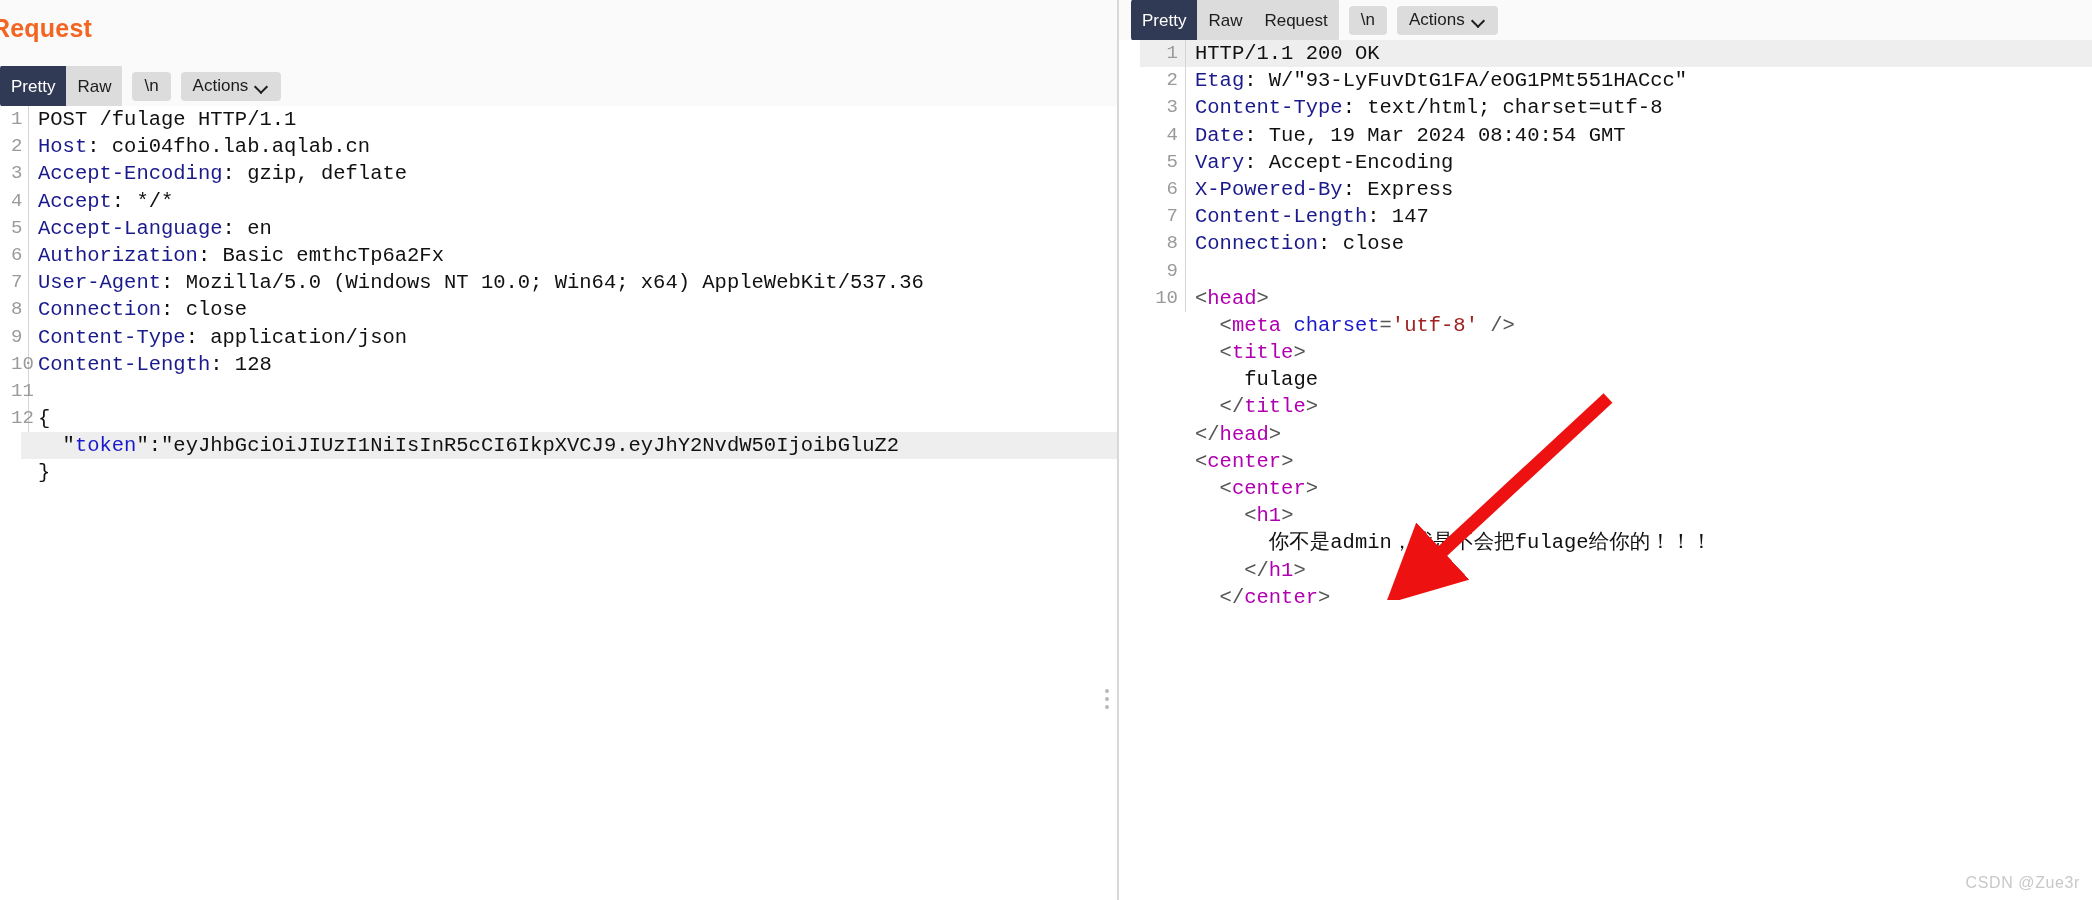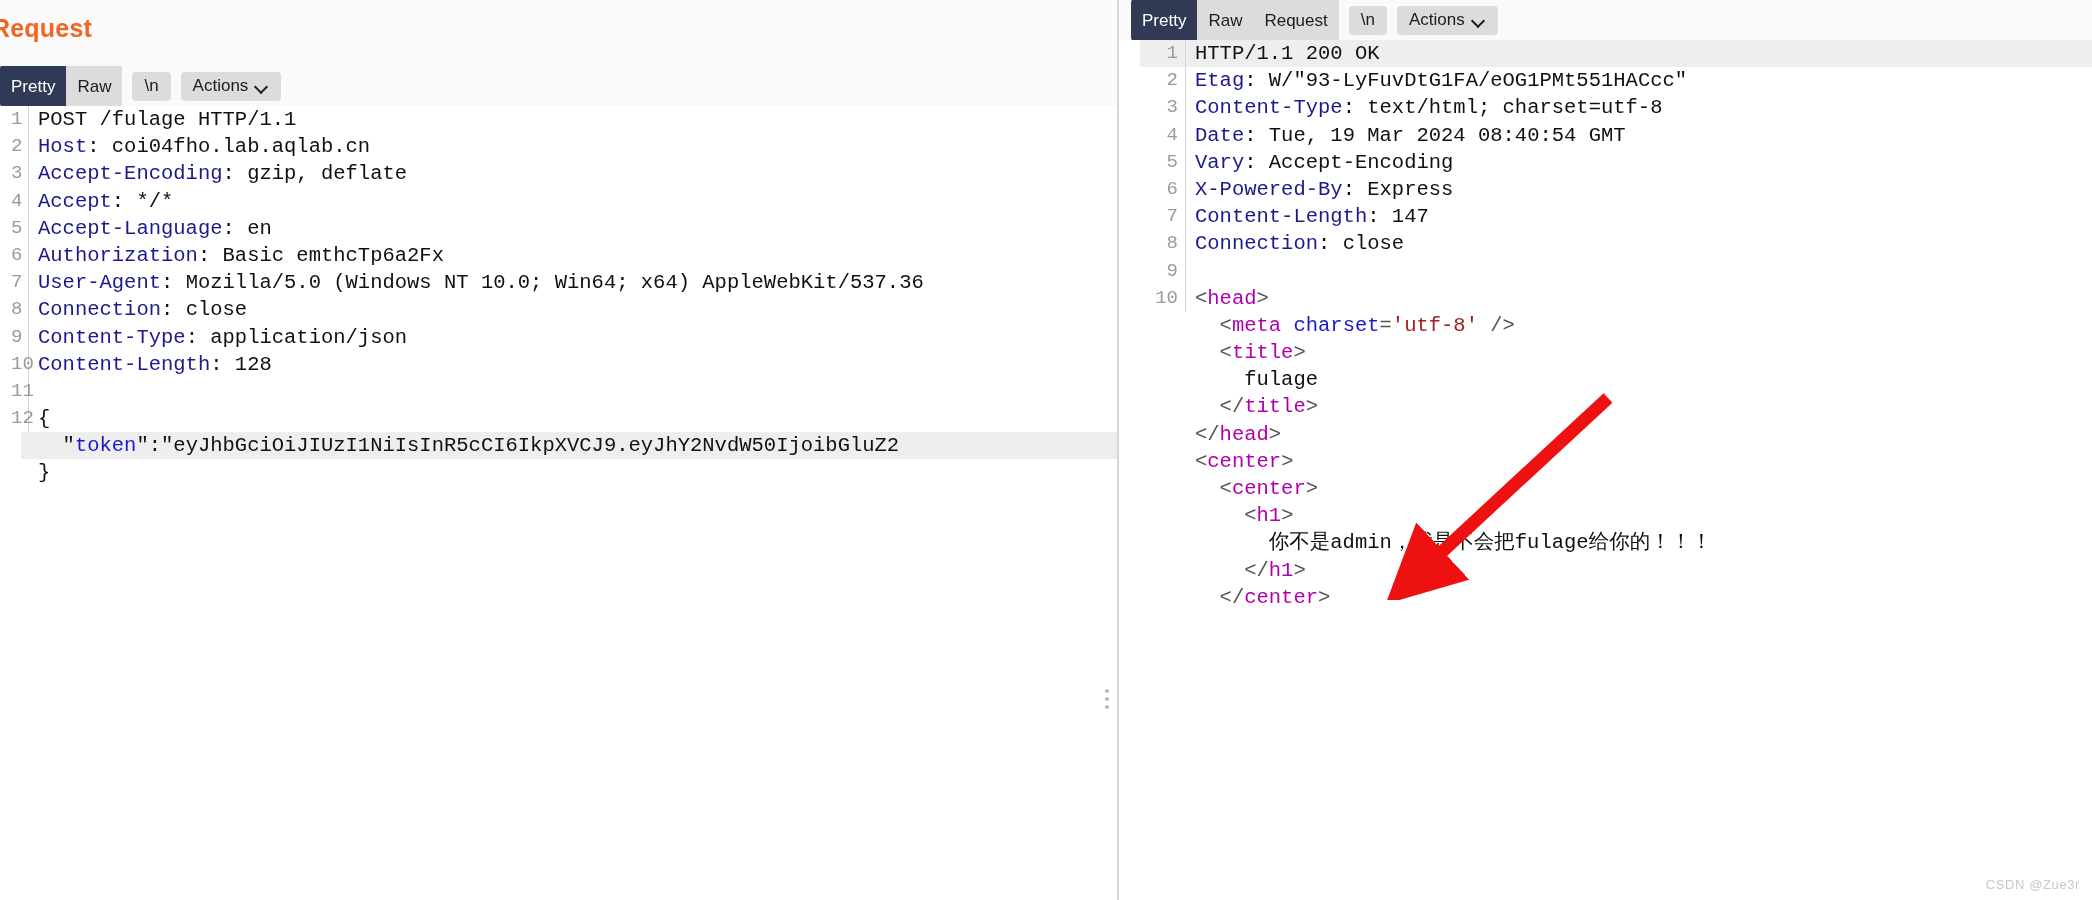--- a/index.html
+++ b/index.html
@@ -247,21 +247,21 @@
     height: 210px;
     pointer-events: none;
     z-index: 15;
   }
 
   
   .watermark {
     position: absolute;
     right: 12px;
     bottom: 8px;
-    font-size: 13px;
+    font-size: 16px;
     color: #c8c8c8;
     letter-spacing: .6px;
     z-index: 18;
     white-space: nowrap;
     margin-top: 48px;
   }
 </style>
 </head>
 <body>
 

